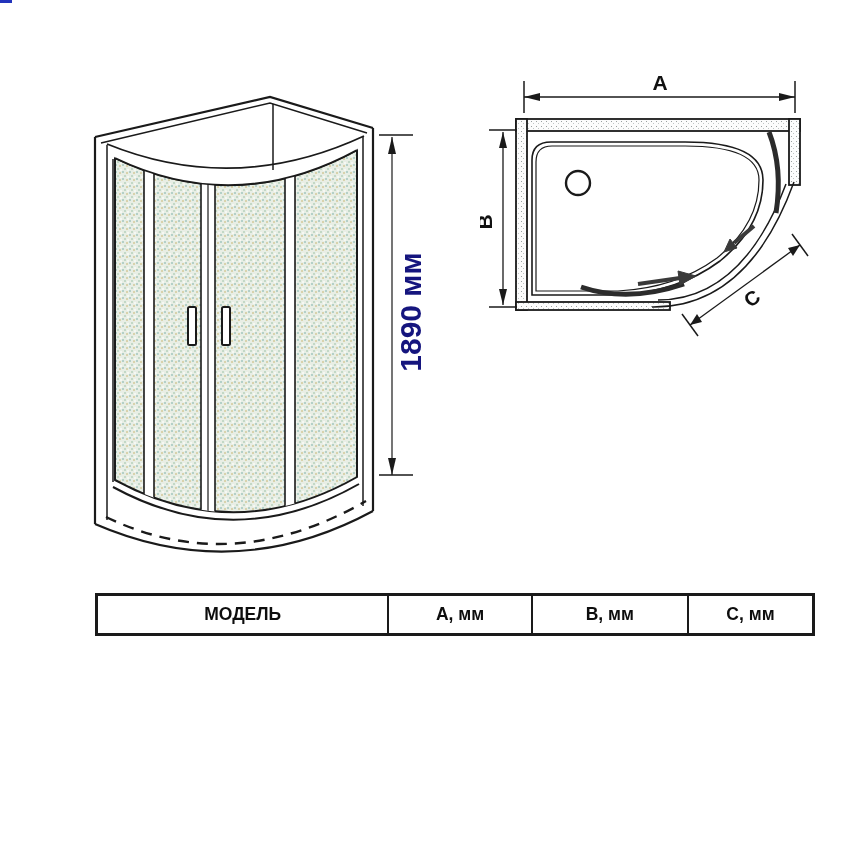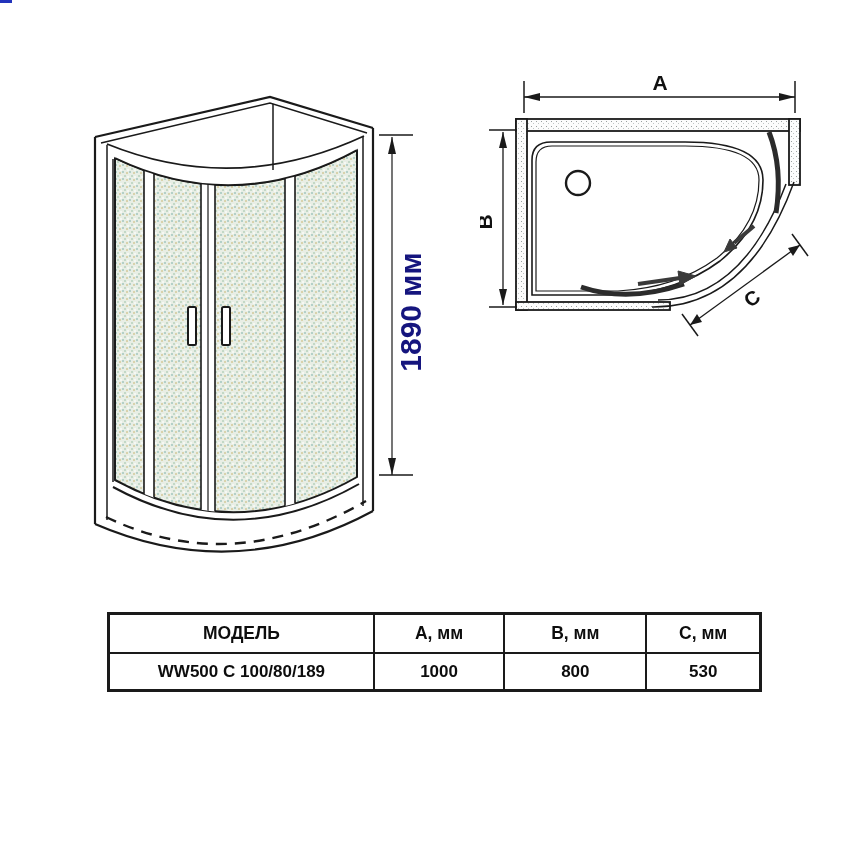--- a/index.html
+++ b/index.html
@@ -5,25 +5,24 @@
   html,body{margin:0;padding:0;background:#ffffff;}
   #canvas{
     position:relative;width:850px;height:850px;background:#ffffff;overflow:hidden;
     font-family:"Liberation Sans", sans-serif;
   }
   .artifact{position:absolute;left:0;top:0;width:12px;height:3px;background:#2233bb;}
   svg{position:absolute;}
   #front-view{left:80px;top:80px;}
   #plan-view{left:480px;top:60px;}
   .spec-table{
-    position:absolute;left:95px;top:612px;width:655px;
+    position:absolute;left:95px;top:593px;width:720px;
     border-collapse:collapse;table-layout:fixed;
     font-weight:bold;font-size:17px;color:#0d0d0d;
     border:3px solid #1a1a1a;
-    margin-left:12px;
   }
   .spec-table th,.spec-table td{
     border:2px solid #1a1a1a;text-align:center;vertical-align:middle;
     padding:0 4px;white-space:nowrap;
   }
   .spec-table thead th{height:37px;font-size:17.5px;}
   .spec-table tbody td{height:35px;}
 </style>
 </head>
 <body>
@@ -170,22 +169,16 @@
     </colgroup>
     <thead>
       <tr>
         <th>МОДЕЛЬ</th>
         <th>A, мм</th>
         <th>B, мм</th>
         <th>C, мм</th>
       </tr>
     </thead>
     <tbody>
-      <tr>
-        <td>WW500 C 100/80/189</td>
-        <td>1000</td>
-        <td>800</td>
-        <td>530</td>
-      </tr>
     </tbody>
   </table>
 
 </div>
 
 </body></html>

